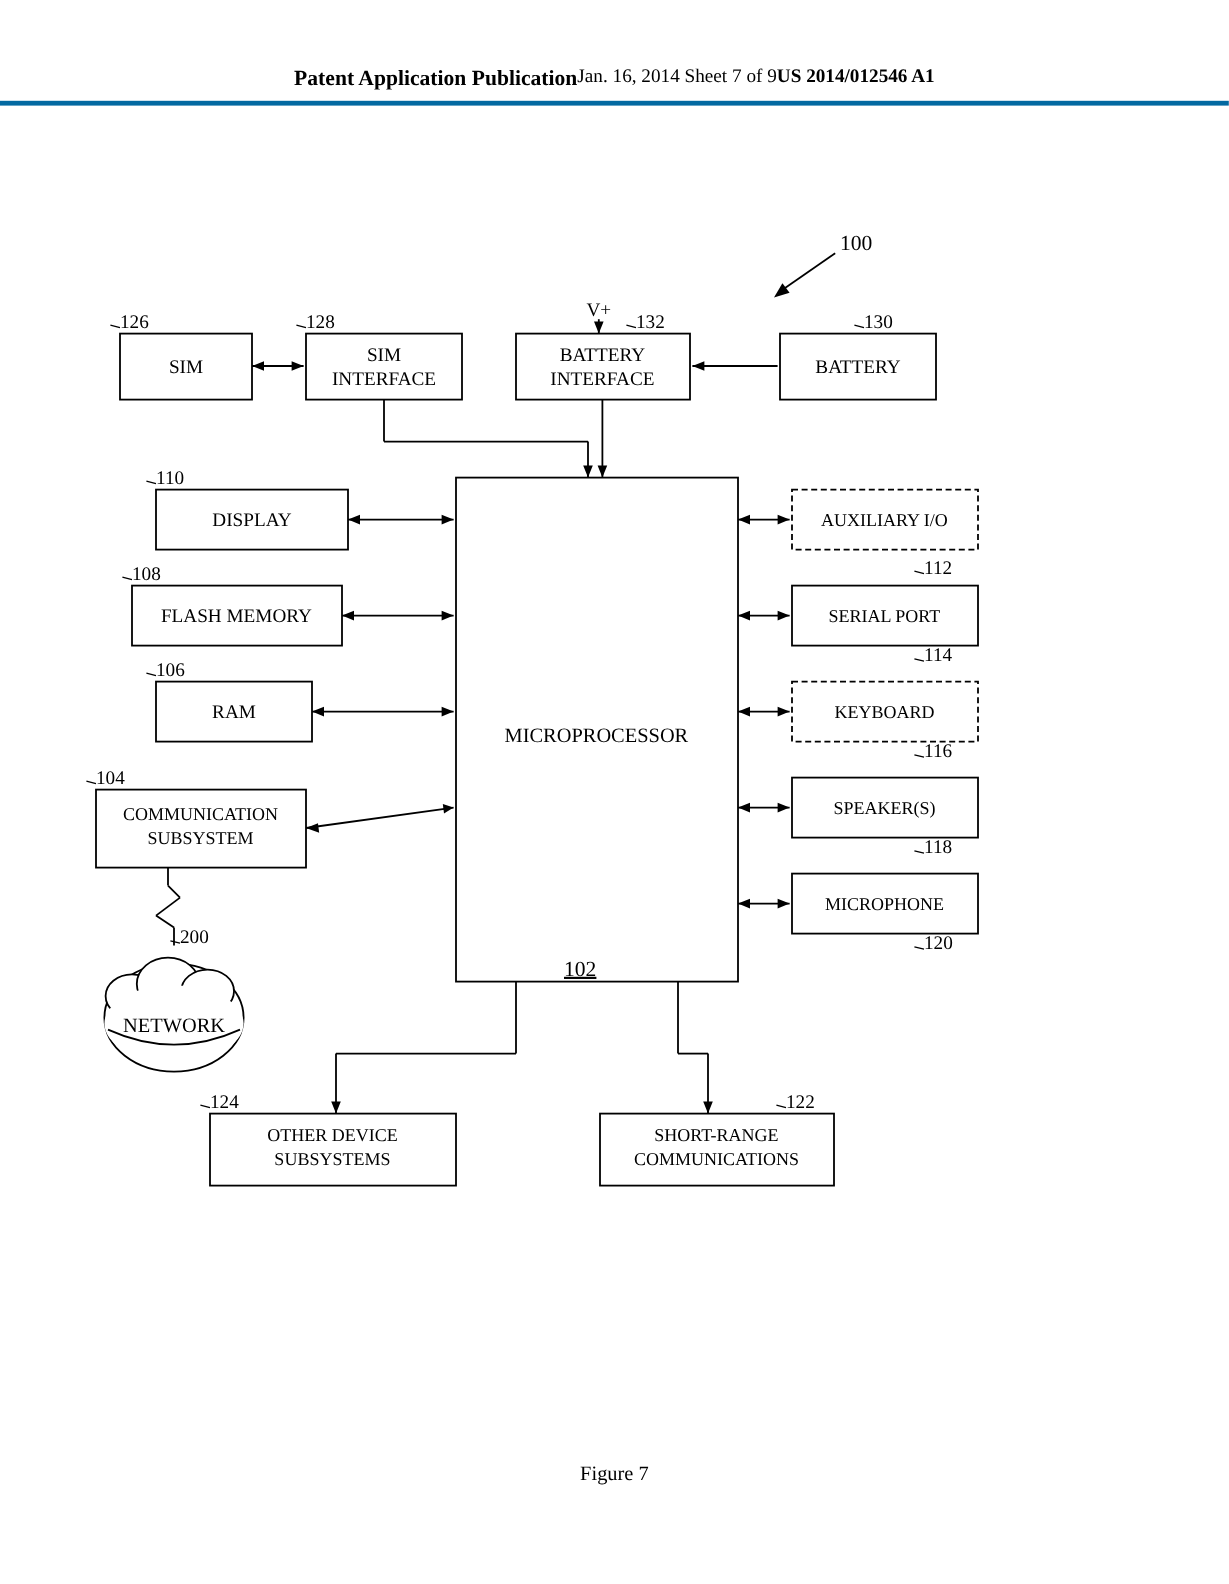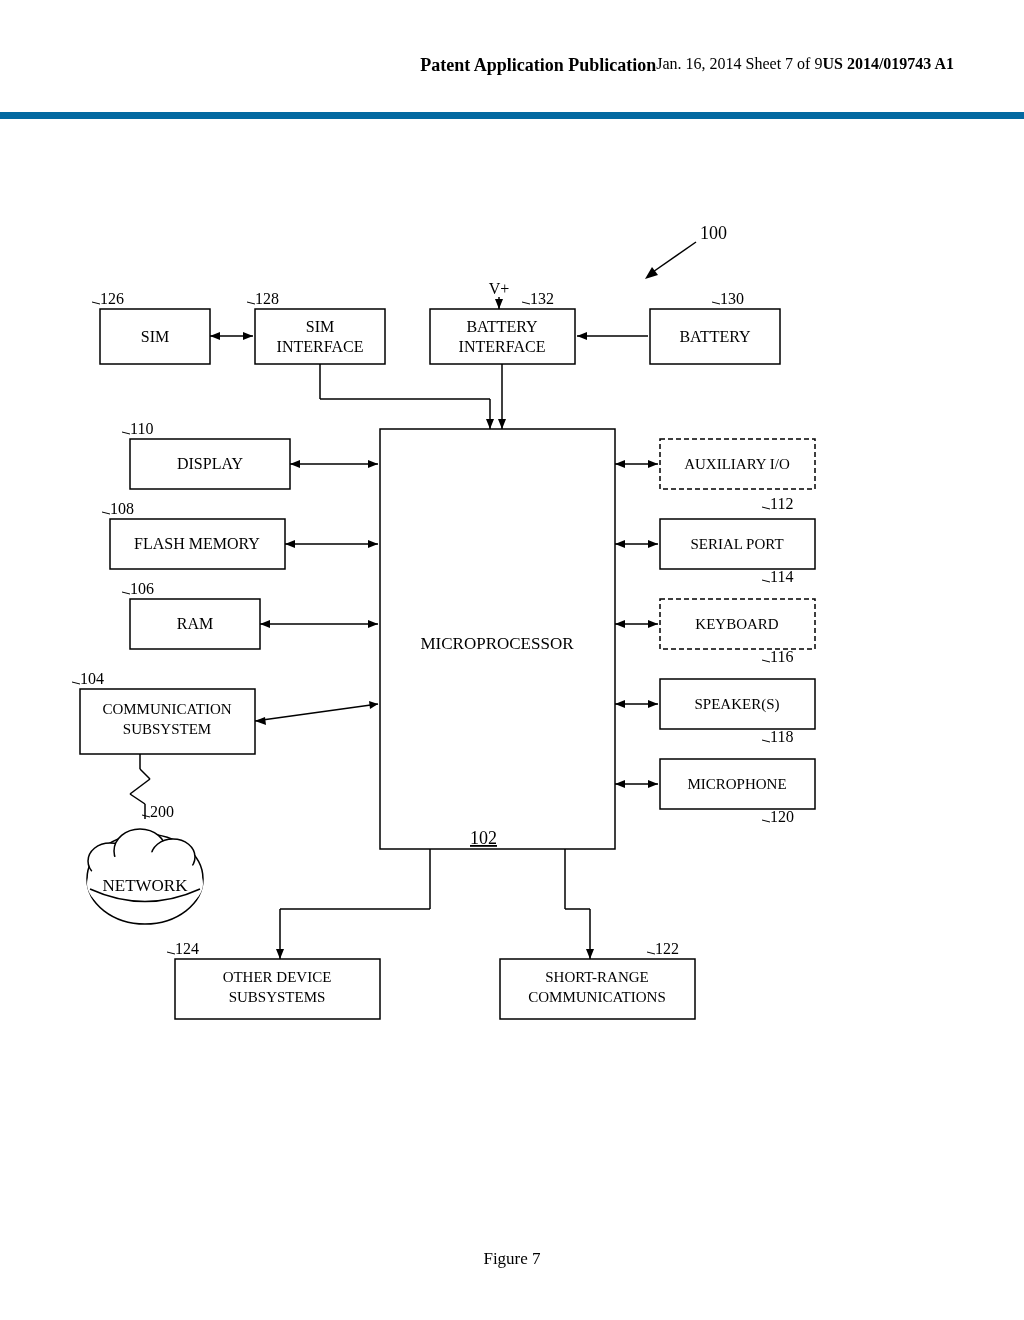--- a/index.html
+++ b/index.html
@@ -16,24 +16,24 @@
       width: 1024px;
       min-height: 1320px;
       background: #fff;
       position: relative;
       padding: 0;
     }
 
     
     .header {
       display: flex;
-      justify-content: flex-end;
+      justify-content: center;
       align-items: flex-start;
-      padding: 55px 70px 36px 70px;
-      border-bottom: 7px solid #0369a1;
+      padding: 55px 70px 8px 70px;
+      border-bottom: 4px solid #0369a1;
     }
     .header-left {
       font-size: 18px;
       font-weight: bold;
     }
     .header-center {
       font-size: 16px;
       text-align: center;
     }
     .header-right {
@@ -66,21 +66,21 @@
       font-family: 'Times New Roman', Times, serif;
     }
   </style>
 </head>
 <body>
 
 <div class="page">
   <div class="header">
     <div class="header-left">Patent Application Publication</div>
     <div class="header-center">Jan. 16, 2014  Sheet 7 of 9</div>
-    <div class="header-right">US 2014/019743 A1</div>
+    <div class="header-right">US 2014/012546 A1</div>
   </div>
 
   <div class="diagram-container">
     <svg class="main-diagram" viewBox="0 0 1024 1180">
 
       <text x="700" y="120" font-family="Times New Roman" font-size="18">100</text>
       <line x1="696" y1="123" x2="650" y2="155" stroke="#000" stroke-width="1.5"></line>
       <polygon points="645,160 652,148 658,156" fill="#000"></polygon>
 
       <rect x="100" y="190" width="110" height="55" fill="none" stroke="#000" stroke-width="1.5"></rect>

